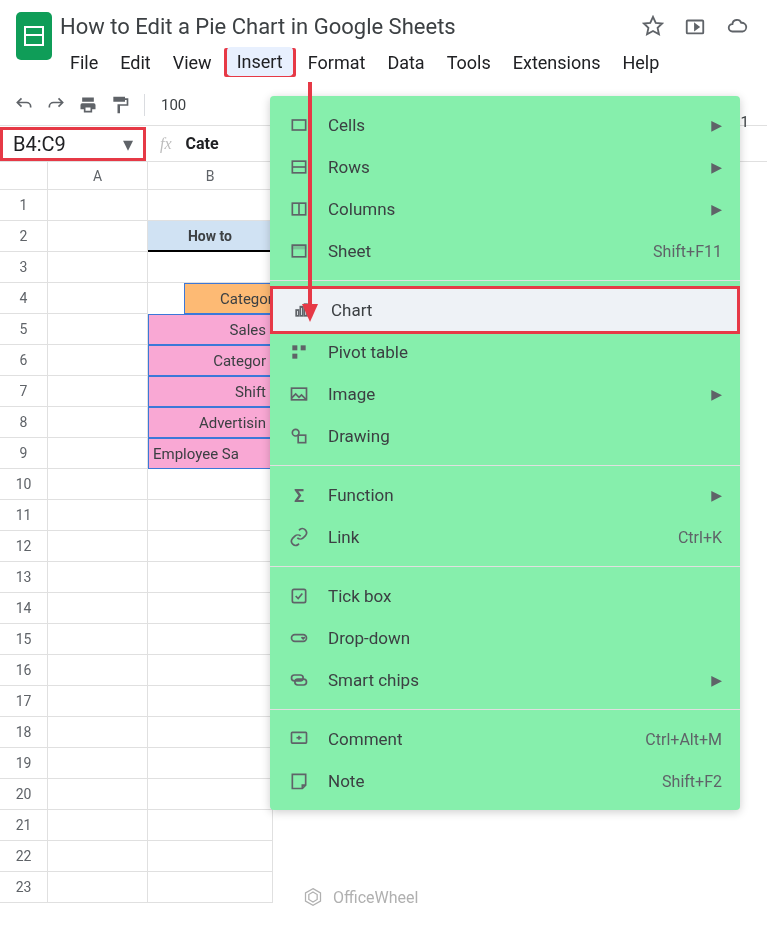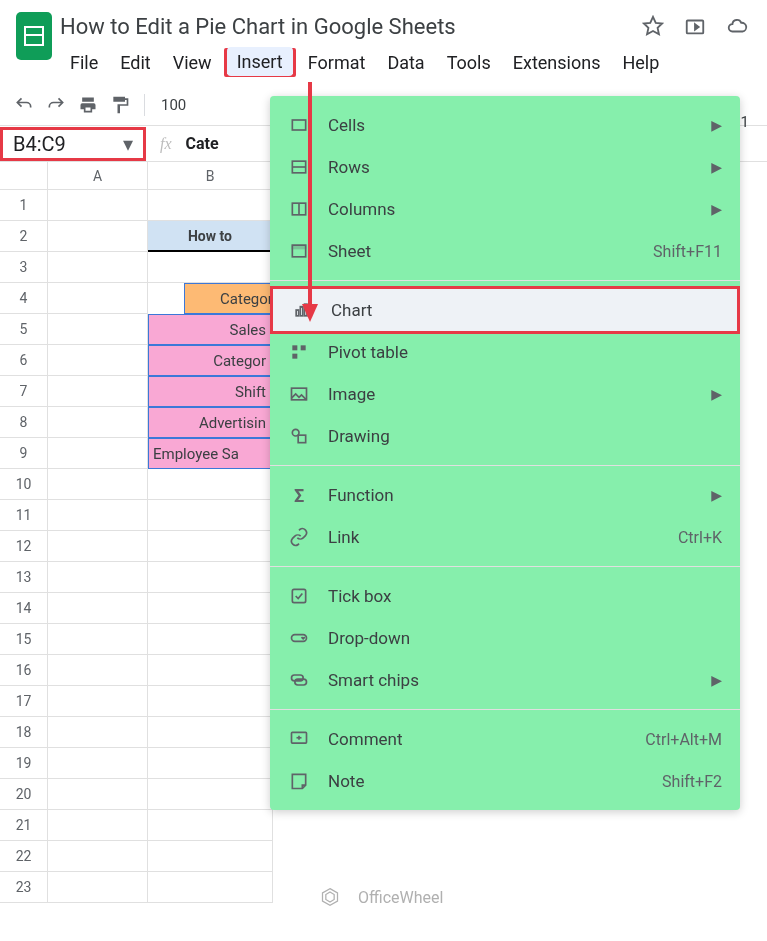--- a/index.html
+++ b/index.html
@@ -51,21 +51,21 @@
 .dd-item { display: flex; align-items: center; padding: 10px 18px; gap: 18px; color: #3c4043; cursor: pointer;}
 .dd-item.highlighted { background: #eef2f6; border: 3px solid #e63946; margin: -3px 0;}
 .dd-ico { width: 22px; height: 22px; display: flex; align-items:center; justify-content:center; color: #5f6368; flex-shrink:0;}
 .dd-label { flex: 1; }
 .dd-shortcut { color: #5f6368; font-size: 16px;}
 .dd-arrow { color: #5f6368; font-size: 14px; margin-left: auto;}
 .dd-sep { height: 1px; background: #e0e0e0; margin: 8px 0; }
 
 .red-arrow { position: absolute; top: 82px; left: 300px; z-index: 200; pointer-events: none;}
 
-.watermark { position: absolute; bottom: 34px; left: 320px; color: #b0b0b0; font-size: 16px; z-index: 150; display:flex; align-items:center; gap:18px;}
+.watermark { position: absolute; bottom: 34px; left: 303px; color: #b0b0b0; font-size: 16px; z-index: 150; display:flex; align-items:center; gap:10px;}
 .font-size-val { position:absolute; top: 113px; right: 18px; font-size:15px;}
 </style>
 </head>
 <body>
 
 <div class="header">
   <div class="logo">
     <div class="logo-sheet"></div>
   </div>
   <div class="header-main">

